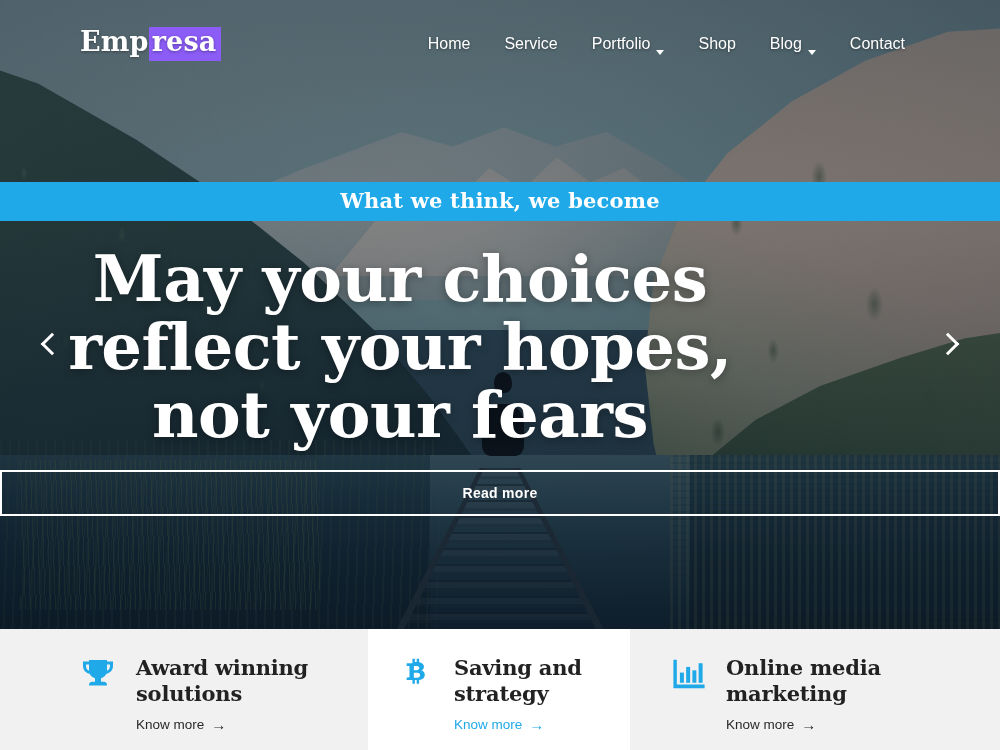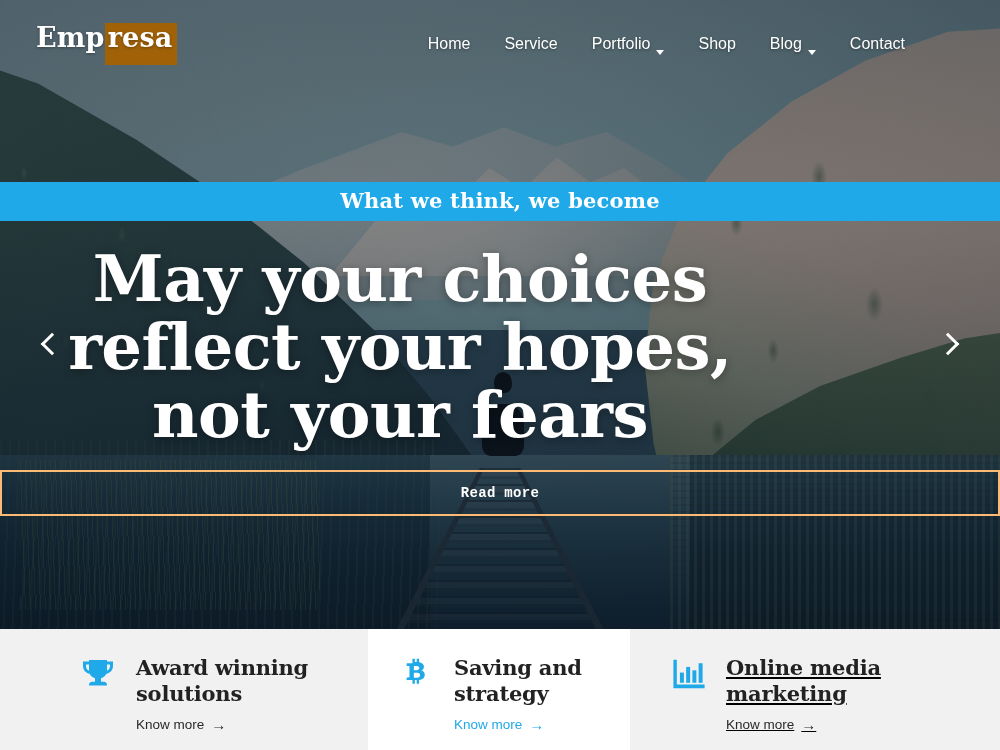--- a/index.html
+++ b/index.html
@@ -161,26 +161,26 @@
       radial-gradient(ellipse 120% 100% at 50% 42%, rgba(12,30,46,.05) 0%, rgba(10,24,38,.40) 78%, rgba(8,20,32,.58) 100%),
       linear-gradient(180deg, rgba(18,42,58,.24) 0%, rgba(14,34,50,.10) 35%, rgba(8,20,32,.30) 100%);
   }
 
   
   .header {
     position:absolute; left:0; top:0; width:1000px; height:88px;
     display:flex; align-items:center; z-index:20;
   }
   .logo {
-    margin-left:36px; font-family:"DejaVu Serif", serif;
+    margin-left:80px; font-family:"DejaVu Serif", serif;
     font-size:27px; font-weight:700; color:#fff; letter-spacing:.2px;
     line-height:1; display:flex; align-items:baseline; white-space:nowrap;
     text-shadow:0 1px 3px rgba(0,0,0,.35);
   }
-  .logo-hl { background:#a16207; color:#fff; padding:1px 4px 14px 3px; }
+  .logo-hl { background:#8b5cf6; color:#fff; padding:1px 4px 6px 3px; }
 
   .nav { margin-left:auto; margin-right:78px; display:flex; align-items:center; gap:0; }
   .nav-item {
     color:#fff; font-size:16px; font-weight:400;
     padding:6px 17px; cursor:pointer; white-space:nowrap;
     text-shadow:0 1px 3px rgba(0,0,0,.4);
     display:flex; align-items:flex-end; gap:6px;
   }
   .caret {
     width:0;height:0;border-left:4px solid transparent;border-right:4px solid transparent;
@@ -204,24 +204,24 @@
     font-size:64px; line-height:1.06; color:#fff;
     letter-spacing:-.5px;
     text-shadow:0 2px 10px rgba(0,0,0,.35);
   }
   .hero-sub {
     margin-top:26px; width:660px; color:#fff;
     font-size:14.5px; line-height:1.95; font-weight:500;
     text-shadow:0 1px 4px rgba(0,0,0,.55);
   }
   .read-more {
-    margin-top:22px; border:2px solid #fdba74; background:transparent;
+    margin-top:22px; border:2px solid #ffffff; background:transparent;
     color:#fff; font-size:14px; font-weight:700;
     padding:13px 46px; letter-spacing:.3px; cursor:pointer;
-    font-family:Liberation Mono, monospace;
+    font-family:Liberation Sans, sans-serif;
   }
 
   
   .arrow {
     position:absolute; top:322px; width:44px; height:44px; z-index:18;
     display:flex; align-items:center; justify-content:center; cursor:pointer;
   }
   .arrow-left { left:30px; }
   .arrow-right { right:30px; }
   .chev { width:16px; height:16px; border-top:3px solid #fff; border-right:3px solid #fff; }
@@ -229,21 +229,21 @@
   .chev-r { transform:rotate(45deg); }
 
   
   .features {
     position:absolute; left:0; top:629px; width:1000px; height:121px;
     display:flex; background:#f1f1f1;
   }
   .card { display:flex; align-items:flex-start; padding:26px 0 0 0; position:relative; }
   .card-1 { width:368px; background:#f1f1f1; padding-left:80px; }
   .card-2 { width:262px; background:#ffffff; padding-left:30px; }
-  .card-3 { width:370px; background:#f1f1f1; padding-left:40px;text-decoration:underline; }
+  .card-3 { width:370px; background:#f1f1f1; padding-left:40px; }
 
   .card-icon {
     width:46px; flex:0 0 46px; display:flex; align-items:flex-start;
     justify-content:flex-start; color:#20a9e8; padding-top:2px;
   }
   .card-body { padding-left:10px; }
   .card-title {
     font-family:"DejaVu Serif", serif; font-weight:700;
     font-size:21px; line-height:1.25; color:#222; white-space:pre-line;
     letter-spacing:-.2px;

